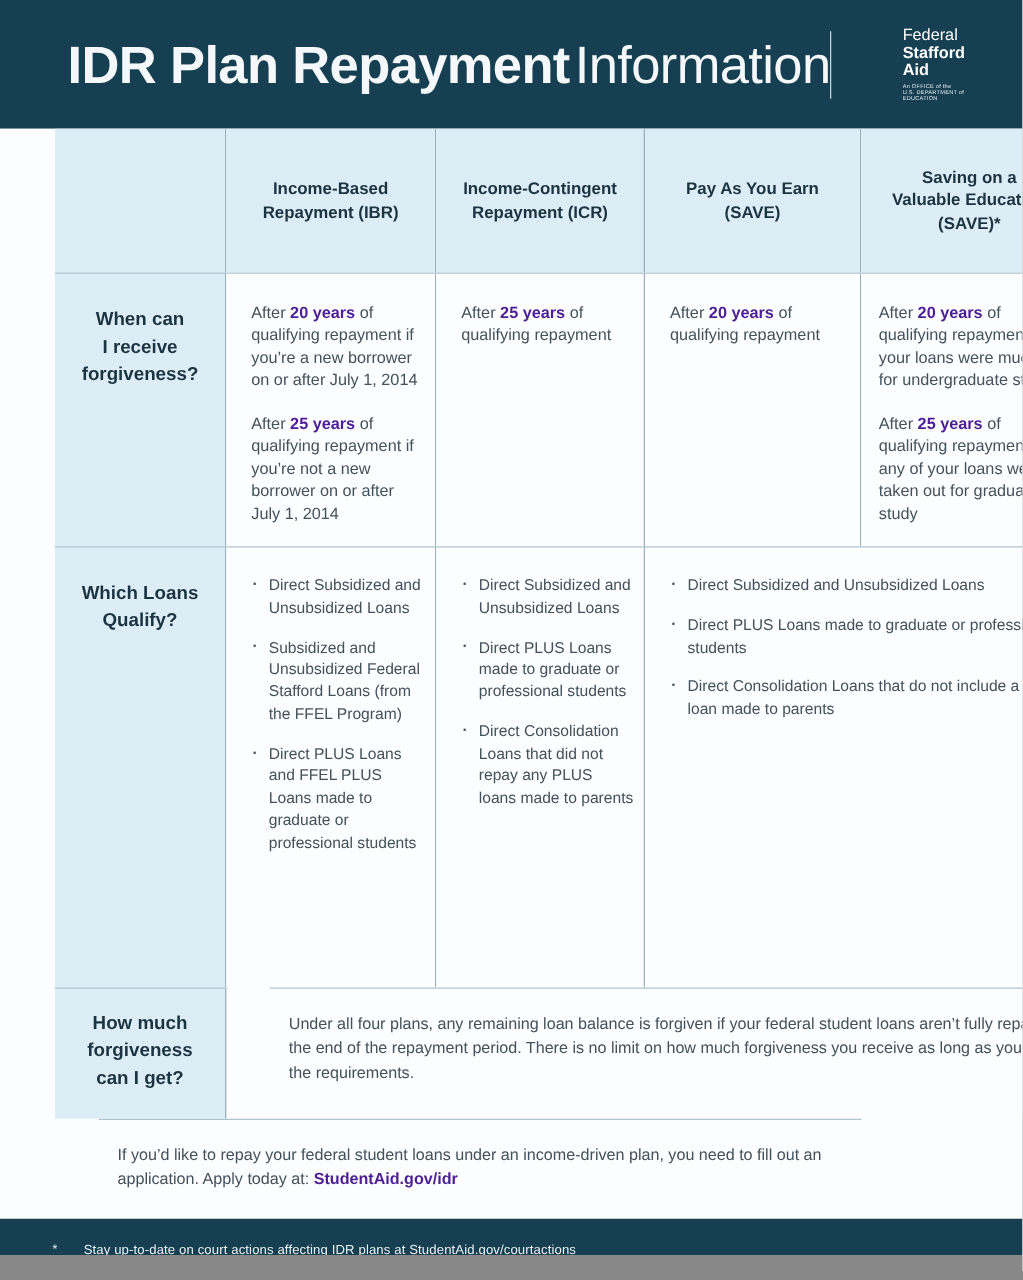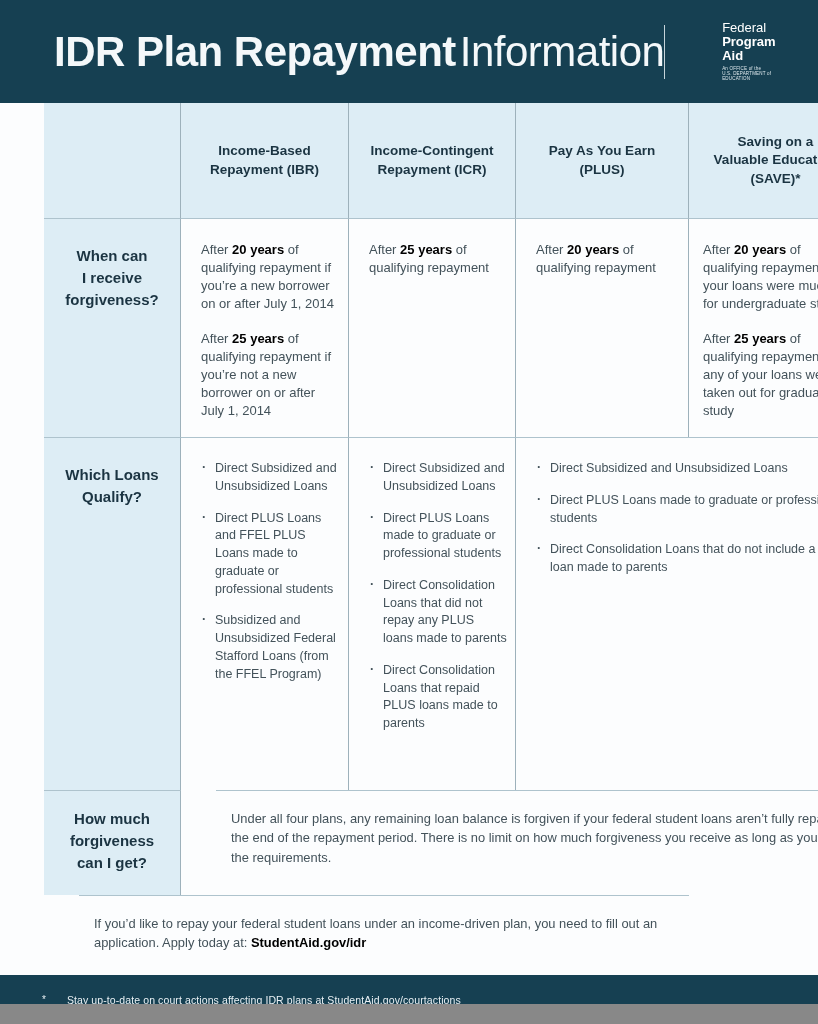--- a/index.html
+++ b/index.html
@@ -39,21 +39,21 @@
 
   .blue{background:var(--lightblue);}
   .ch{display:flex;align-items:center;justify-content:center;text-align:center;
       font-weight:700;font-size:13.5px;line-height:1.38;color:var(--labelcol);white-space:pre-line;padding:10px 6px;}
   .lbl{text-align:center;font-weight:700;font-size:15px;line-height:1.45;color:var(--labelcol);white-space:pre-line;padding-top:26px;}
   .lbl.short{padding-top:17px;}
 
   .cell{background:var(--cellbg);color:var(--textcol);font-size:13px;line-height:1.38;padding:22px 8px 10px 20px;}
   .cell p{margin:0 0 17px 0;}
   .cell.save{padding-left:14px;padding-right:6px;}
-  .cell b{font-weight:700;color:#000000;}
+  .cell b{font-weight:700;color:#4c1d95;}
 
   ul.bullets{list-style:none;}
   ul.bullets li{position:relative;padding-left:14px;margin-bottom:14px;font-size:12.5px;line-height:1.42;}
   ul.bullets li::before{content:"\00B7";position:absolute;left:1px;top:-1px;font-weight:700;}
   .span2{grid-column:span 2;}
   .span4{grid-column:span 4;}
   .wide{padding:18px 12px 10px 15px;font-size:12.9px;line-height:1.5;margin-left:35px;}
   .wide .inner{max-width:665px;}
 
   
@@ -65,37 +65,37 @@
 <body>
 
 <div class="page">
 
   <header class="banner">
     <h1 class="title"><span class="t-bold">IDR Plan Repayment</span><span class="t-light">Information</span></h1>
     <div class="logo">
       <div class="logo-rule"></div>
       <div class="logo-text">
         <div class="lg-federal">Federal</div>
-        <div class="lg-student">Program</div>
+        <div class="lg-student">Stafford</div>
         <div class="lg-aid">Aid</div>
         <div class="lg-tag first">An OFFICE of the</div>
         <div class="lg-tag">U.S. DEPARTMENT of EDUCATION</div>
       </div>
     </div>
   </header>
 
   <div class="table">
 
     <div class="blue rA"></div>
     <div class="blue rA ch">Income-Based
 Repayment (IBR)</div>
     <div class="blue rA ch">Income-Contingent
 Repayment (ICR)</div>
     <div class="blue rA ch">Pay As You Earn
-(PLUS)</div>
+(SAVE)</div>
     <div class="blue rA ch lastc">Saving on a
 Valuable Education
 (SAVE)*</div>
 
     <div class="blue lbl">When can
 I receive
 forgiveness?</div>
     <div class="cell">
       <p><span>After </span><b>20 years</b><span> of qualifying repayment if you’re a new borrower on or after July 1, 2014</span></p>
       <p><span>After </span><b>25 years</b><span> of qualifying repayment if you’re not a new borrower on or after July 1, 2014</span></p>
@@ -109,30 +109,29 @@
     <div class="cell save lastc">
       <p><span>After </span><b>20 years</b><span> of qualifying repayment, if all your loans were much out for undergraduate study</span></p>
       <p><span>After </span><b>25 years</b><span> of qualifying repayment, if any of your loans were taken out for graduate study</span></p>
     </div>
 
     <div class="blue lbl">Which Loans
 Qualify?</div>
     <div class="cell">
       <ul class="bullets">
         <li>Direct Subsidized and Unsubsidized Loans</li>
+        <li>Subsidized and Unsubsidized Federal Stafford Loans (from the FFEL Program)</li>
         <li>Direct PLUS Loans and FFEL PLUS Loans made to graduate or professional students</li>
-        <li>Subsidized and Unsubsidized Federal Stafford Loans (from the FFEL Program)</li>
       </ul>
     </div>
     <div class="cell">
       <ul class="bullets">
         <li>Direct Subsidized and Unsubsidized Loans</li>
         <li>Direct PLUS Loans made to graduate or professional students</li>
         <li>Direct Consolidation Loans that did not repay any PLUS loans made to parents</li>
-        <li>Direct Consolidation Loans that repaid PLUS loans made to parents</li>
       </ul>
     </div>
     <div class="cell span2 lastc">
       <ul class="bullets">
         <li>Direct Subsidized and Unsubsidized Loans</li>
         <li>Direct PLUS Loans made to graduate or professional students</li>
         <li>Direct Consolidation Loans that do not include a PLUS loan made to parents</li>
       </ul>
     </div>
 

